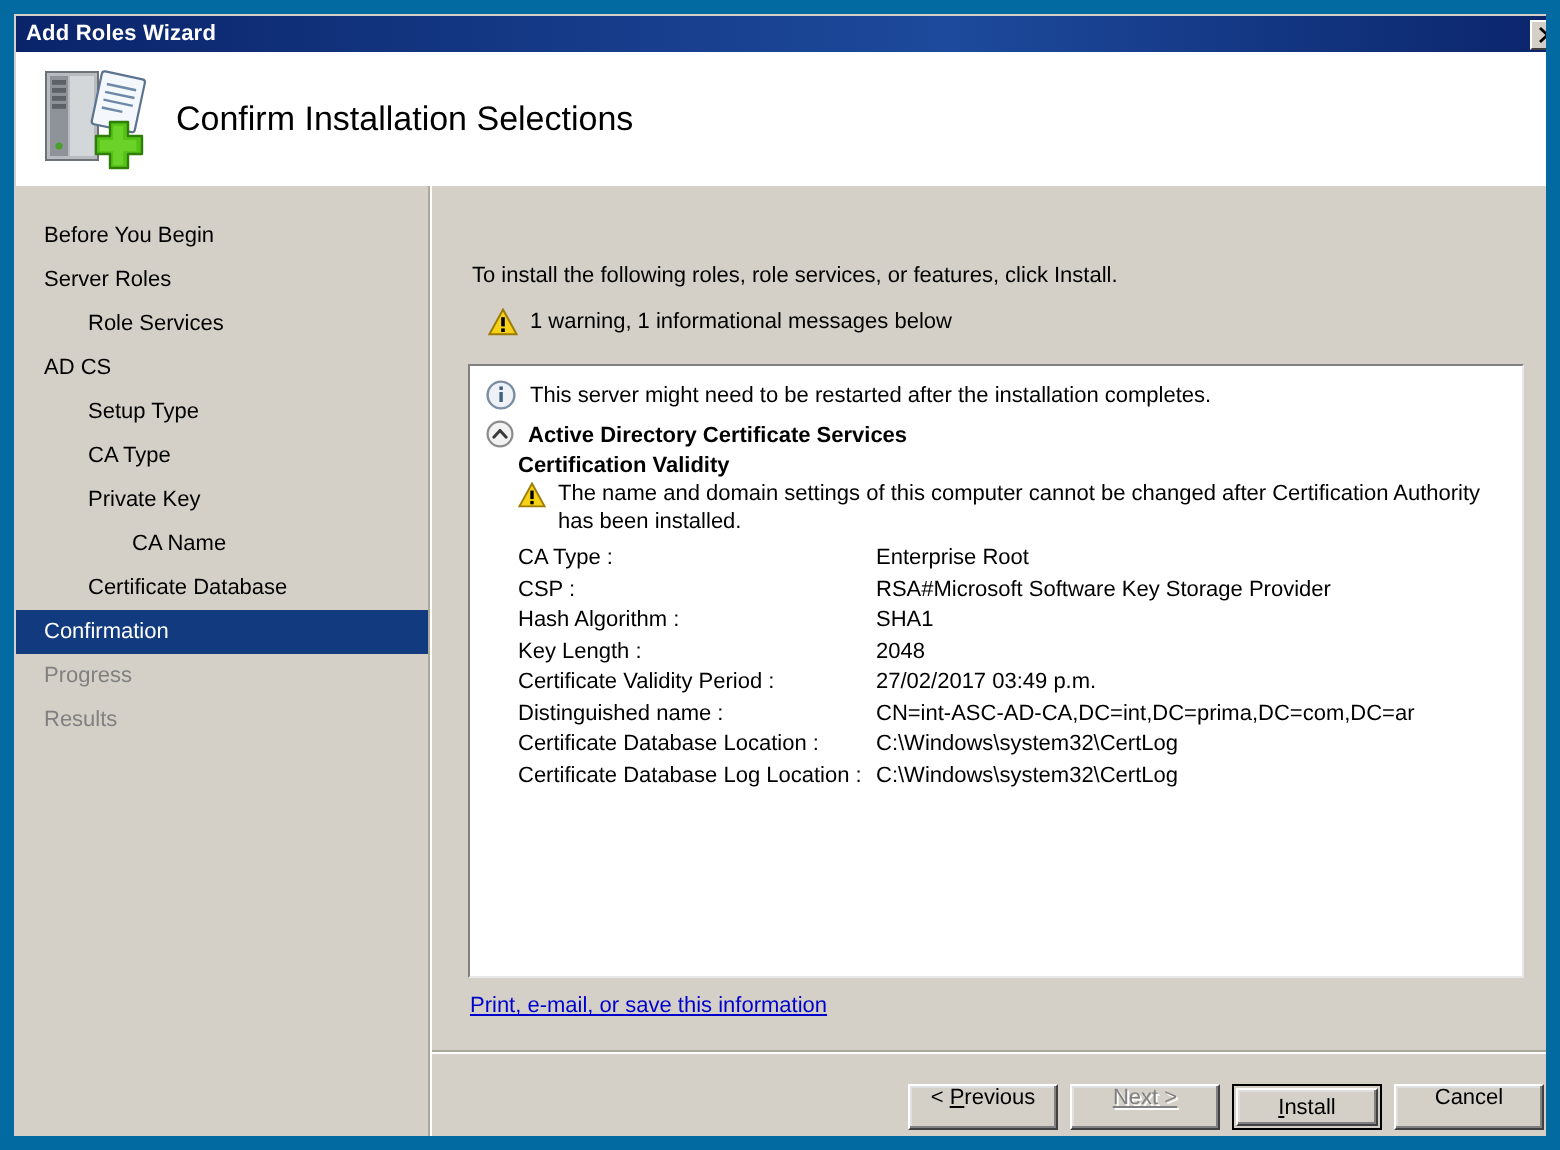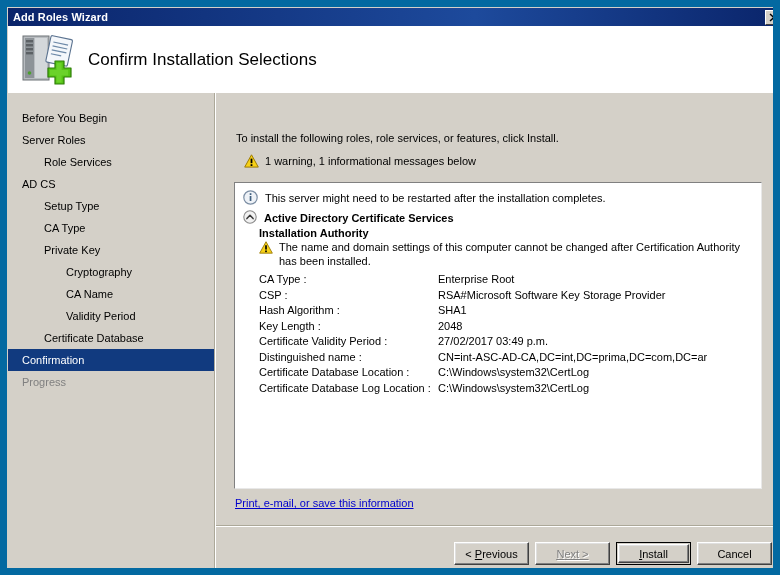--- a/index.html
+++ b/index.html
@@ -288,21 +288,20 @@
     font-size: 11px;
     color: #000000;
     background: #d4d0c8;
     border-top: 1px solid #ffffff;
     border-left: 1px solid #ffffff;
     border-right: 1px solid #404040;
     border-bottom: 1px solid #404040;
     box-shadow: inset -1px -1px 0 #808080, inset 1px 1px 0 #dfdfdf;
     box-sizing: border-box;
     display: flex;
-    align-items: center;
     justify-content: center;
     cursor: default;
     position: relative;
   }
   .btn.disabled { color: #808080; text-shadow: 1px 1px 0 #ffffff; text-decoration: underline; }
   .btn.default {
     border: 1px solid #000000;
     box-shadow: none;
   }
   .btn.default .inner {
@@ -365,26 +364,25 @@
   <div id="body-area">
 
     <div id="sidebar">
       <div class="nav-item lvl0">Before You Begin</div>
       <div class="nav-item lvl0">Server Roles</div>
       <div class="nav-item lvl1">Role Services</div>
       <div class="nav-item lvl0">AD CS</div>
       <div class="nav-item lvl1">Setup Type</div>
       <div class="nav-item lvl1">CA Type</div>
       <div class="nav-item lvl1">Private Key</div>
-      <div class="nav-item lvl2">Cryptography</div>
       <div class="nav-item lvl2">CA Name</div>
-      <div class="nav-item lvl2">Validity Period</div>
       <div class="nav-item lvl1">Certificate Database</div>
       <div class="nav-item lvl0 selected">Confirmation</div>
       <div class="nav-item lvl0 disabled">Progress</div>
+      <div class="nav-item lvl0 disabled">Results</div>
     </div>
     <div id="sidebar-divider-shadow"></div>
     <div id="sidebar-divider"></div>
 
     <div id="content">
 
       <div id="intro-text">To install the following roles, role services, or features, click Install.</div>
 
       <div id="warning-summary">
         <svg class="warn-tri" width="15" height="14" viewBox="0 0 15 14">
@@ -409,21 +407,21 @@
 
           <div class="section-row">
             <svg width="14" height="14" viewBox="0 0 14 14" style="flex:0 0 auto;">
               <circle cx="7" cy="7" r="6.2" fill="#f2f2f2" stroke="#8b8b8b" stroke-width="1.1"></circle>
               <path d="M3.9 8.6 L7 5.2 L10.1 8.6" stroke="#3a3a3a" stroke-width="1.5" fill="none" stroke-linecap="round" stroke-linejoin="round"></path>
             </svg>
             <span class="section-title">Active Directory Certificate Services</span>
           </div>
 
           <div class="sub-block">
-            <div class="sub-title">Installation Authority</div>
+            <div class="sub-title">Certification Validity</div>
 
             <div class="sub-warning">
               <svg class="warn-tri" width="14" height="13" viewBox="0 0 15 14" style="margin-top:1px;">
                 <path d="M7.5 0.8 L14.3 13.1 L0.7 13.1 Z" fill="#f7d117" stroke="#9c7b07" stroke-width="1"></path>
                 <rect x="6.6" y="4.6" width="1.8" height="4.6" fill="#000000"></rect>
                 <rect x="6.6" y="10.2" width="1.8" height="1.8" fill="#000000"></rect>
               </svg>
               <span class="msg">The name and domain settings of this computer cannot be changed after Certification Authority has been installed.</span>
             </div>
 

